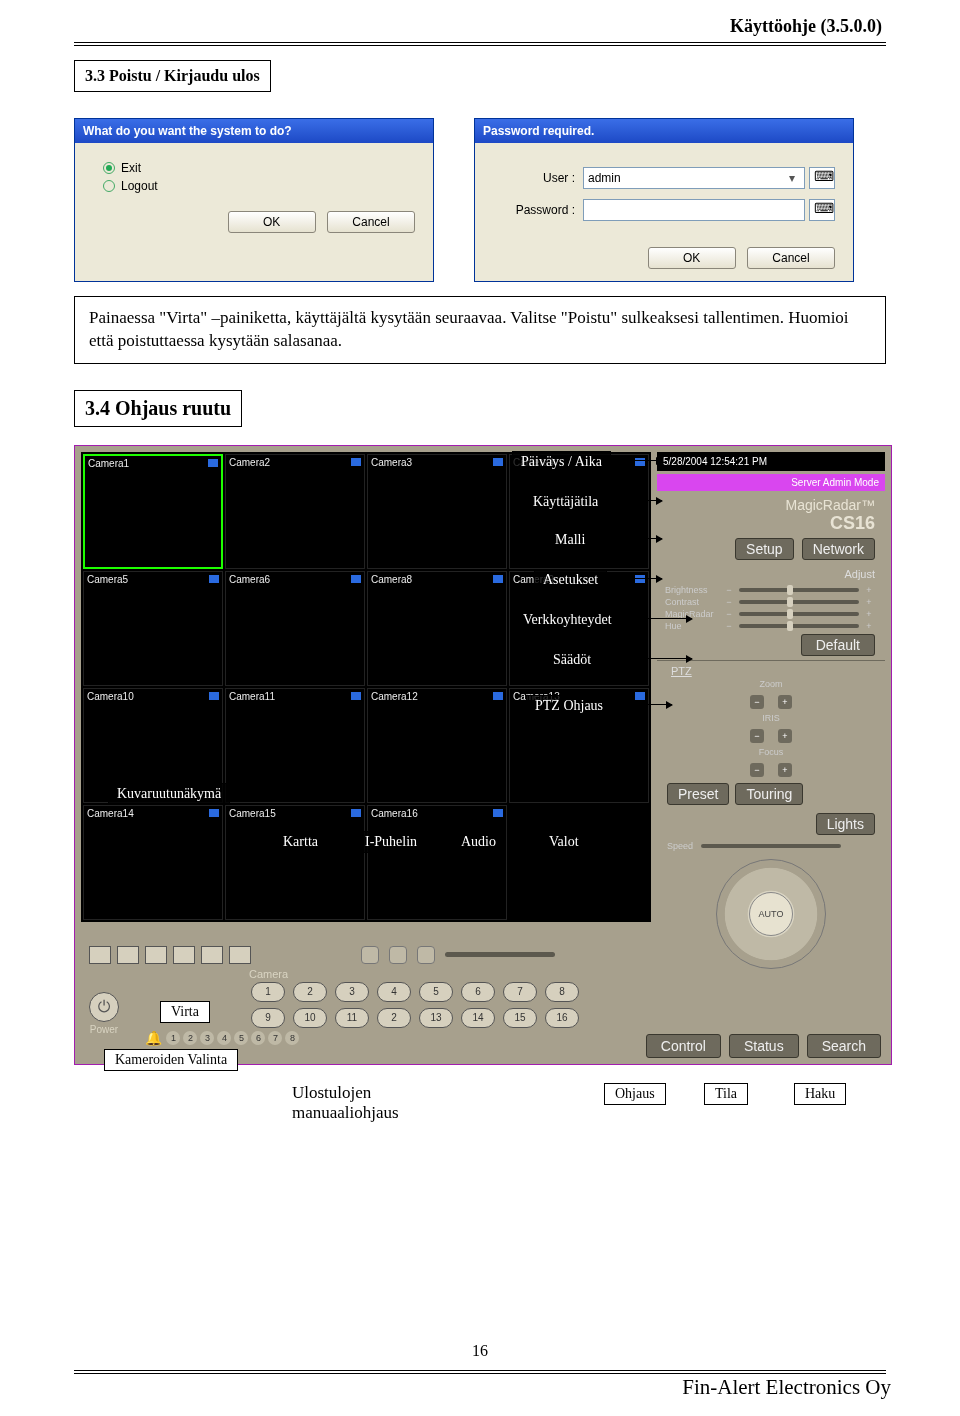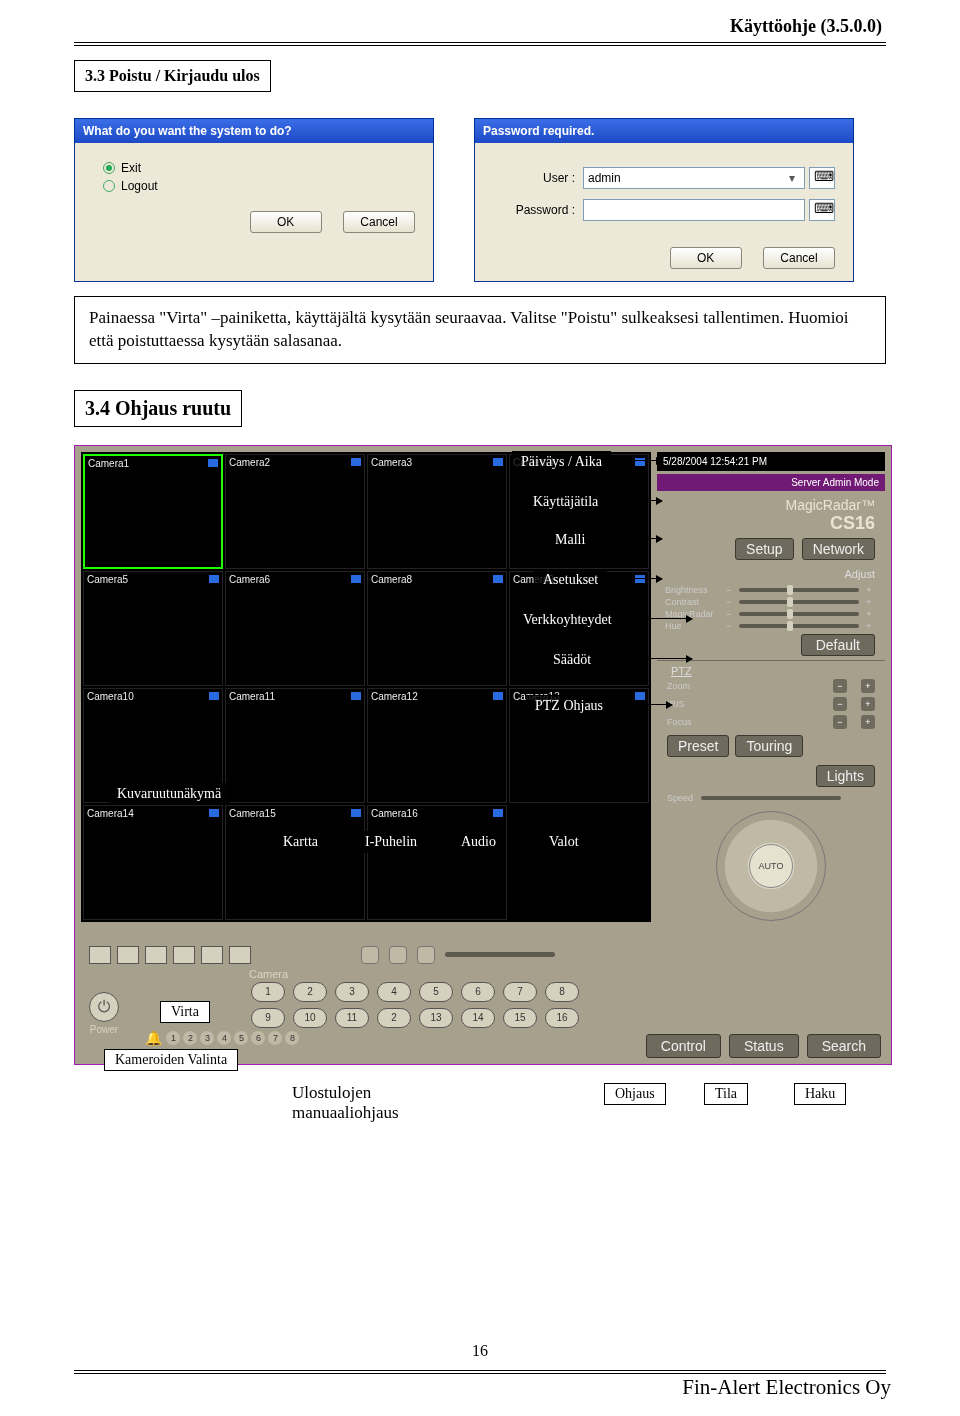--- a/index.html
+++ b/index.html
@@ -25,21 +25,21 @@
 
   
   .dialogs { display: flex; gap: 40px; margin-bottom: 14px; }
   .xp-win { background: #ece9d8; border: 1px solid #003399; width: 360px; font-family: Tahoma, sans-serif; font-size: 12px; }
   .xp-title { background: linear-gradient(#3a6ee7,#1d49c5); color: #fff; font-weight: bold; padding: 5px 8px; }
   .xp-body { padding: 14px 18px 12px; position: relative; }
   .radio-row { display: flex; align-items: center; gap: 6px; margin: 4px 0 2px 10px; }
   .radio-row .rad { width: 12px; height: 12px; border: 1px solid #4a6; border-radius: 50%; display: inline-flex; align-items: center; justify-content: center; }
   .radio-row .rad.sel::after { content:''; width:6px; height:6px; background:#2a5; border-radius:50%; }
   .xp-buttons { text-align: right; padding-top: 16px; }
-  .xp-btn { display: inline-block; background: linear-gradient(#fff,#e6e2d0); border: 1px solid #8a867a; border-radius: 3px; padding: 3px 0; width: 72px; text-align: center; margin-left: 18px; }
+  .xp-btn { display: inline-block; background: linear-gradient(#fff,#e6e2d0); border: 1px solid #8a867a; border-radius: 3px; padding: 3px 0; width: 88px; text-align: center; margin-left: 8px; }
   .form-row { display: flex; align-items: center; margin: 10px 0; }
   .form-row label { width: 90px; text-align: right; padding-right: 8px; }
   .xp-input { flex: 1; height: 22px; border: 1px solid #7f9db9; background: #fff; display: flex; align-items: center; padding: 0 4px; font-size: 12px; }
   .kbd-icon { width: 26px; height: 22px; border: 1px solid #7f9db9; background: #fff; margin-left: 4px; position: relative; }
   .kbd-icon::after { content:'⌨'; position: absolute; left: 4px; top: 0; font-size: 14px; }
   .dd-arrow { width: 16px; text-align: center; color: #555; }
 
   .para-box { border: 1px solid #000; padding: 10px 14px; font-size: 17px; line-height: 1.35; }
 
   
@@ -48,36 +48,36 @@
   
   .cam-grid { position: absolute; left: 6px; top: 6px; width: 570px; height: 470px; background: #000; display: grid; grid-template-columns: repeat(4,1fr); grid-template-rows: repeat(4,1fr); gap: 2px; padding: 2px; }
   .cam { background: #000; border: 1px solid #222; position: relative; color: #eee; font-size: 10px; }
   .cam.active { border: 2px solid #1eff00; }
   .cam .lbl { position: absolute; left: 3px; top: 2px; }
   .cam .sq { position: absolute; right: 3px; top: 3px; width: 10px; height: 8px; background: #2a6adf; }
 
   
   .rpanel { position: absolute; right: 6px; top: 6px; width: 228px; bottom: 6px; color: #ddd; }
   .rp-top { background: #000; padding: 4px 6px; font-size: 10px; color: #fff; }
-  .rp-mode { background: #701a75; margin-top: 3px; padding: 3px 6px; font-size: 10px; color: #fff; text-align: right; }
+  .rp-mode { background: #d946ef; margin-top: 3px; padding: 3px 6px; font-size: 10px; color: #fff; text-align: right; }
   .brand { color: #e8e3d4; text-align: right; padding: 6px 10px 0 0; }
   .brand .b1 { font-size: 14px; }
   .brand .b2 { font-size: 18px; font-weight: bold; }
   .pill-row { display: flex; gap: 8px; justify-content: flex-end; padding: 4px 10px 8px 0; }
   .pill { background: #6e6a5d; border: 1px solid #3a382f; border-radius: 3px; color: #eee; font-size: 14px; padding: 2px 10px; }
   .adj-title { text-align: right; padding-right: 10px; color: #ddd; font-size: 11px; margin-bottom: 4px; }
   .slider { display: flex; align-items: center; gap: 4px; padding: 1px 10px 1px 0; justify-content: flex-end; font-size: 9px; color: #ccc; }
   .slider .trk { width: 120px; height: 4px; background: #5c594e; border-radius: 2px; position: relative; }
   .slider .trk::after { content:''; position:absolute; left: 40%; top:-3px; width:6px; height:10px; background:#d6d0be; border-radius:2px; }
   .slider .m, .slider .p { width: 12px; text-align: center; }
   .slider .lab { width: 54px; text-align: left; font-size: 9px; }
   .def-btn { text-align: right; padding: 4px 10px 6px 0; }
   .def-btn .pill { padding: 2px 14px; }
   .ptz-lbl { text-align: left; padding-left: 14px; color: #ddd; font-size: 11px; border-top: 1px solid #6e6a5d; padding-top: 4px; text-decoration: underline; }
-  .ptz-row { display: flex; align-items: center; gap: 6px; padding: 2px 10px; justify-content: space-between; font-size: 9px; color: #ccc; }
+  .ptz-row { display: flex; align-items: center; gap: 6px; padding: 2px 10px; justify-content: space-between; font-size: 9px; color: #ccc; flex-direction: column; }
   .ptz-row .pm { display: flex; gap: 14px; }
   .ptz-row .pm span { display:inline-block; width:14px; height:14px; background:#6e6a5d; border-radius:3px; text-align:center; line-height:14px; color:#fff; }
   .pill-row2 { display: flex; gap: 6px; padding: 4px 10px; }
   .speed-row { display:flex; align-items:center; gap:8px; padding: 2px 10px 4px; font-size: 9px; color:#ccc; }
   .speed-row .trk { width: 140px; height: 4px; background:#5c594e; border-radius:2px; }
   .dpad { position: relative; width: 110px; height: 110px; margin: 4px auto 0; }
   .dpad .ring { position:absolute; inset:0; border-radius:50%; background: radial-gradient(circle,#d9d4c2 0 30%, #bfb9a6 31% 60%, #a7a08d 61% 100%); border: 1px solid #777; }
   .dpad .auto { position:absolute; left:50%; top:50%; transform:translate(-50%,-50%); width:44px; height:44px; border-radius:50%; background:#e7e2d0; border:1px solid #888; display:flex; align-items:center; justify-content:center; font-size:9px; color:#444; }
 
   

